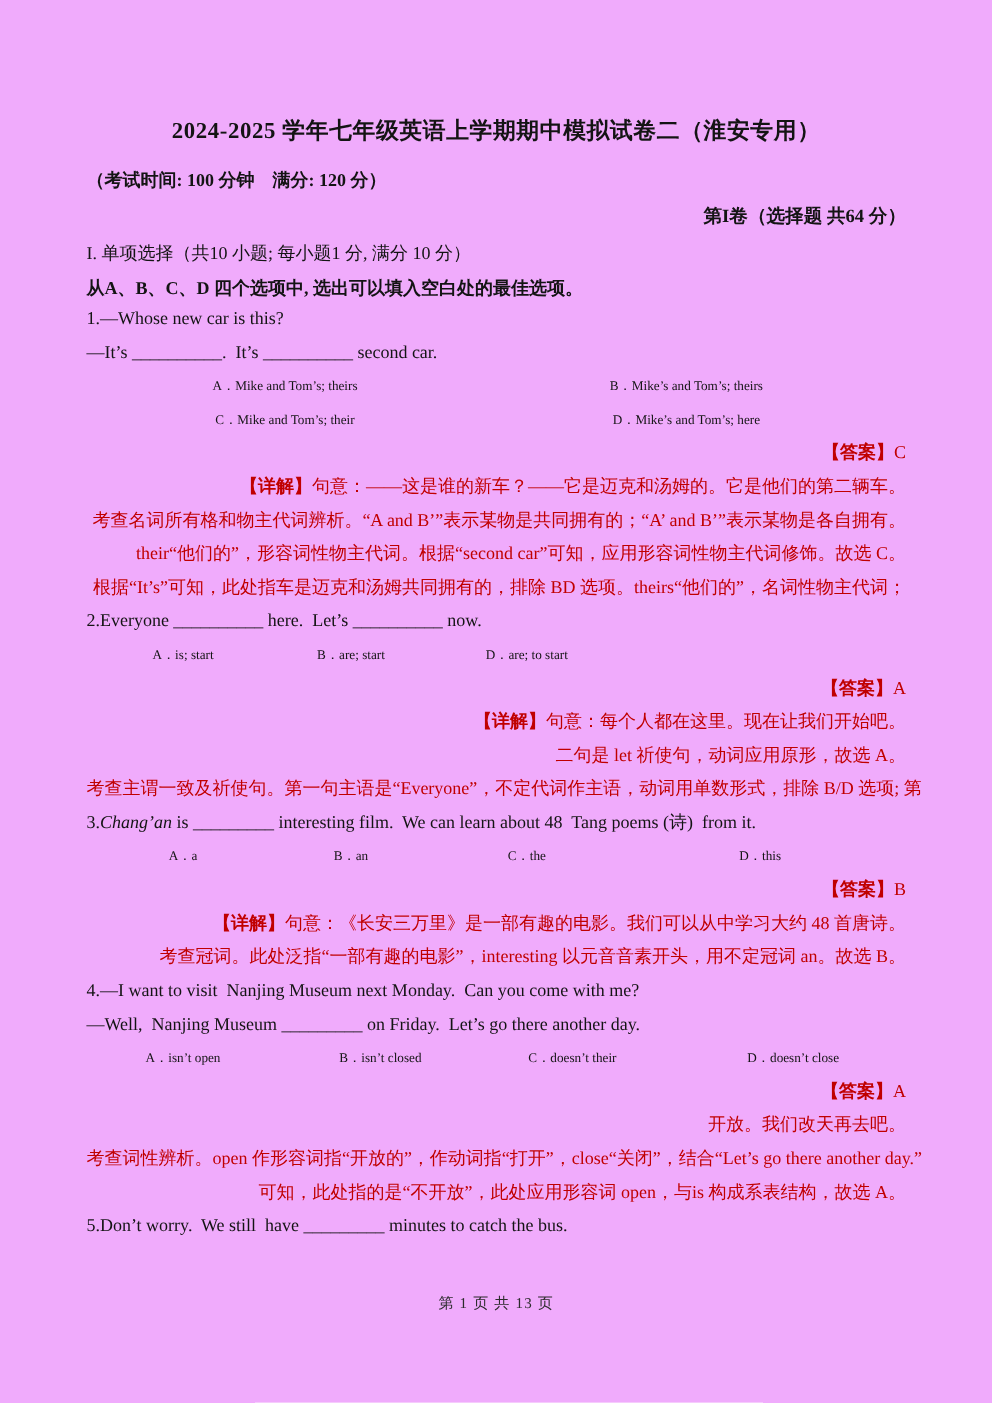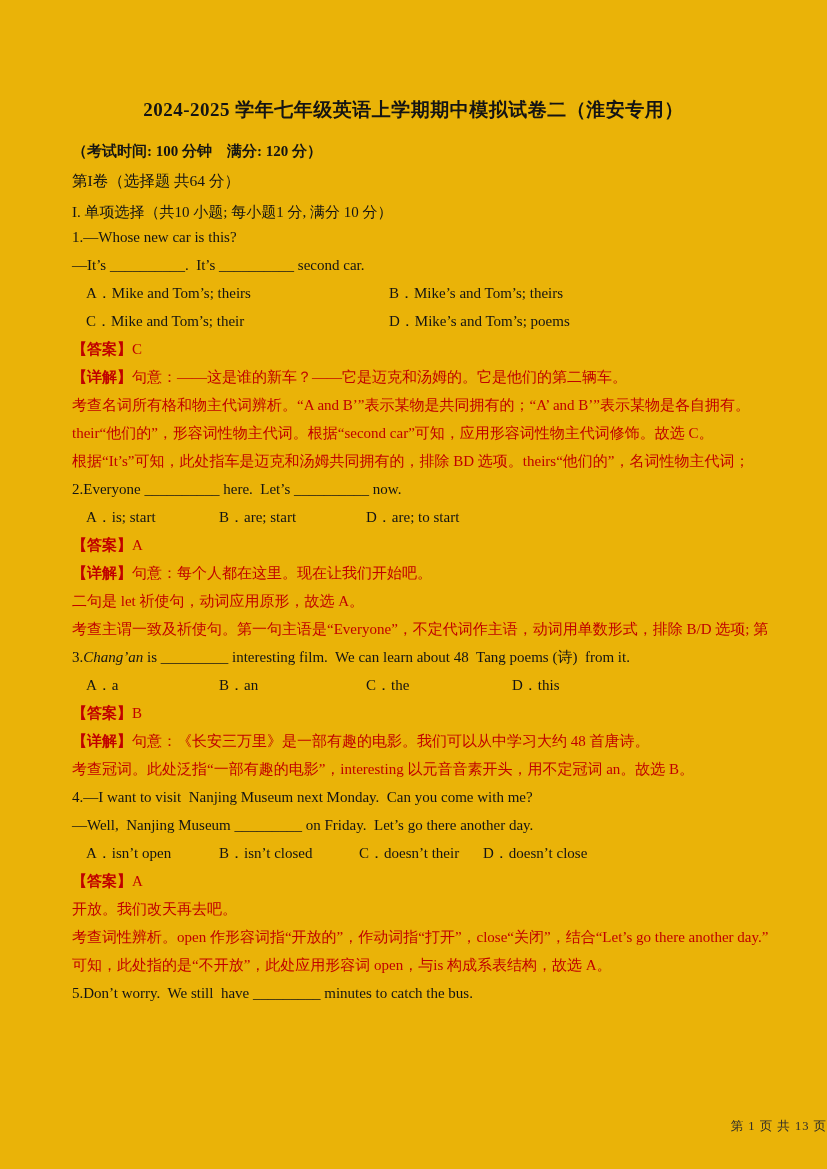--- a/index.html
+++ b/index.html
@@ -1,79 +1,81 @@
 <!DOCTYPE html>
 <html><head>
 <meta charset="utf-8">
 <style>
   html,body{margin:0;padding:0;background:#ffffff;}
   .page{
     position:relative;
     width:827px;height:1169px;
-    background:#eab308;
+    background:#f0abfc;
     box-sizing:border-box;
     padding:97px 72px 0 72px;
     overflow:hidden;
     font-family:"Liberation Serif","DejaVu Serif",serif;
     color:#141414;
   }
   .title{
     margin:0;
     font-size:19px;
     font-weight:bold;
     text-align:center;
     line-height:26px;
     letter-spacing:.5px;
   }
   .hinfo{margin:17px 0 0;font-size:15px;font-weight:bold;text-align:left;line-height:22px;white-space:pre;}
-  .hsection{margin:8px 0 0;font-size:15.5px;font-weight:normal;text-align:left;line-height:22px;white-space:pre;}
+  .hsection{margin:8px 0 0;font-size:15.5px;font-weight:bold;text-align:right;line-height:22px;white-space:pre;}
   .hpart{margin:9px 0 0;font-size:15px;font-weight:normal;line-height:22px;white-space:pre;}
   .hinstr{margin:7px 0 0;font-size:15px;font-weight:bold;line-height:22px;white-space:pre;}
   p.line{margin:0;font-size:15px;line-height:28px;white-space:pre;}
   .opts{
     margin:0;
     padding-left:14px;
-    font-size:15px;line-height:28px;
+    font-size:11px;line-height:28px;
     display:grid;
+    text-align:center;
   }
   .opts span{white-space:pre;}
   .opts.two{grid-template-columns:303px 1fr;}
   .opts.four{grid-template-columns:133px 147px 146px 1fr;}
-  .opts.fourb{grid-template-columns:133px 140px 124px 1fr;}
-  .red{color:#c00000;}
+  .opts.fourb{grid-template-columns:133px 140px 124px 1fr;gap:28px;}
+  .red{color:#c00000;text-align:right;}
   .bold{font-weight:bold;}
   .ital{font-style:italic;}
   .footer{
-    position:absolute;left:0;top:1118px;width:100%;
-    text-align:right;
+    position:absolute;left:0;top:1078px;width:100%;
+    text-align:center;
     font-size:12.5px;color:#2b2b2b;
     letter-spacing:1px;
     white-space:pre;
   }
 </style>
 </head>
 <body>
 
 <div class="page">
 
   <h1 class="title">2024-2025 学年七年级英语上学期期中模拟试卷二（淮安专用）</h1>
   <p class="hinfo">（考试时间: 100 分钟　满分: 120 分）</p>
   <p class="hsection">第I卷（选择题 共64 分）</p>
   <p class="hpart">I. 单项选择（共10 小题; 每小题1 分, 满分 10 分）</p>
+  <p class="hinstr">从A、B、C、D 四个选项中, 选出可以填入空白处的最佳选项。</p>
 
   <section>
     <p class="line">1.—Whose new car is this?</p>
     <p class="line">—It’s __________.  It’s __________ second car.</p>
     <div class="opts two">
       <span>A．Mike and Tom’s; theirs</span>
       <span>B．Mike’s and Tom’s; theirs</span>
     </div>
     <div class="opts two">
       <span>C．Mike and Tom’s; their</span>
-      <span>D．Mike’s and Tom’s; poems</span>
+      <span>D．Mike’s and Tom’s; here</span>
     </div>
     <p class="line red"><span class="bold">【答案】</span><span>C</span></p>
     <p class="line red"><span class="bold">【详解】</span><span>句意：——这是谁的新车？——它是迈克和汤姆的。它是他们的第二辆车。</span></p>
     <p class="line red">考查名词所有格和物主代词辨析。“A and B’”表示某物是共同拥有的；“A’ and B’”表示某物是各自拥有。</p>
     <p class="line red">their“他们的”，形容词性物主代词。根据“second car”可知，应用形容词性物主代词修饰。故选 C。</p>
     <p class="line red">根据“It’s”可知，此处指车是迈克和汤姆共同拥有的，排除 BD 选项。theirs“他们的”，名词性物主代词；</p>
   </section>
 
   <section>
     <p class="line">2.Everyone __________ here.  Let’s __________ now.</p>

